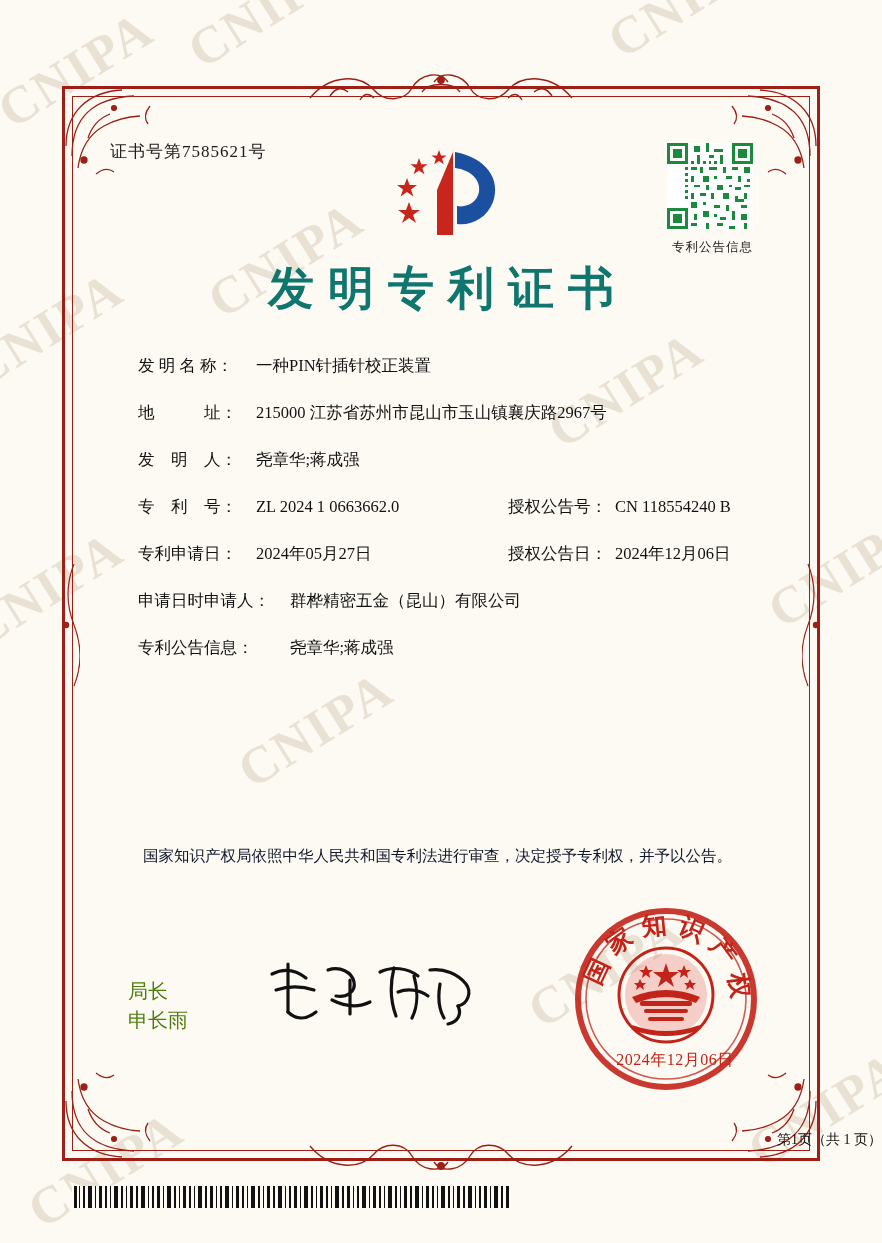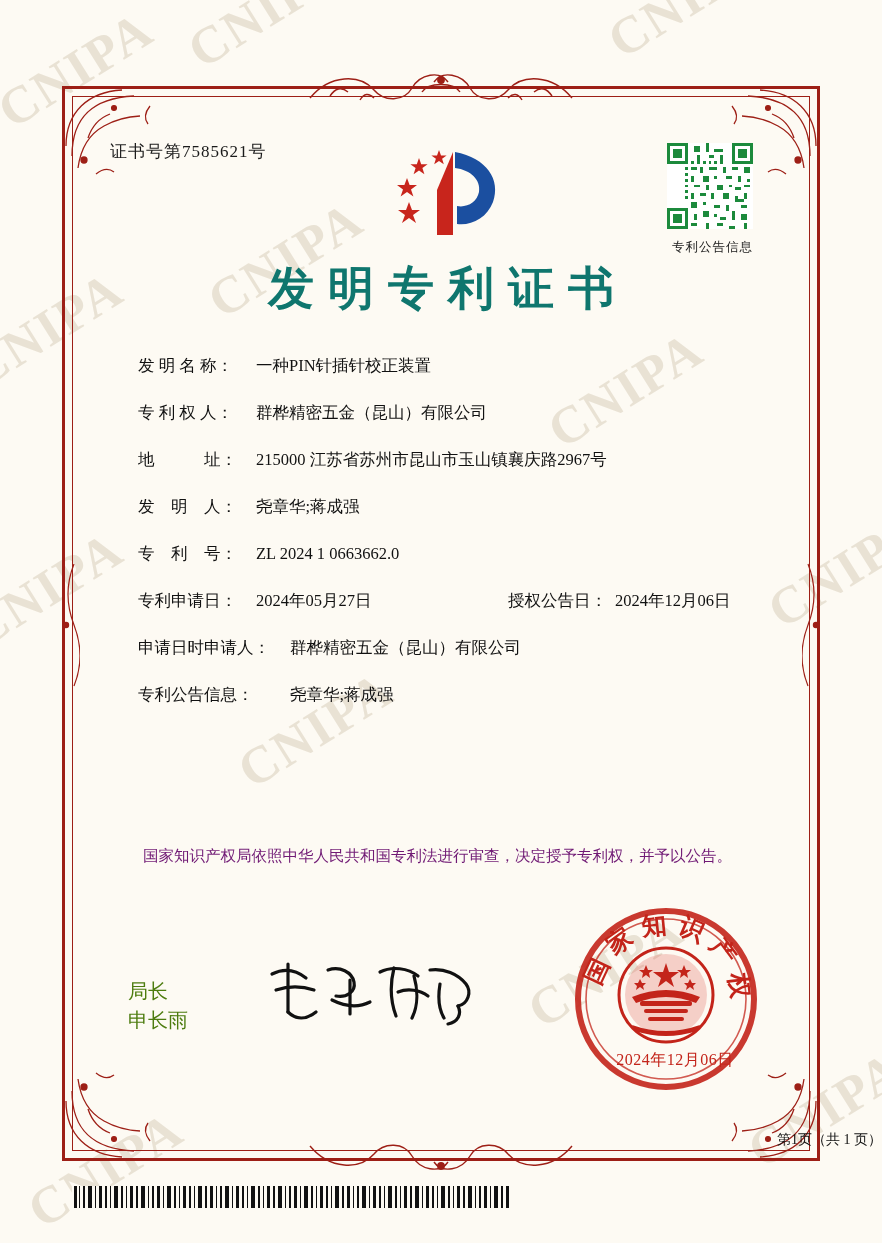--- a/index.html
+++ b/index.html
@@ -149,21 +149,21 @@
   }
 
   
   .statement {
     position: absolute;
     left: 112px;
     top: 840px;
     width: 652px;
     font-size: 15.5px;
     line-height: 31px;
-    color: #701a75;
+    color: #0f172a;
   }
   .statement p { margin: 0; }
   .indent { text-indent: 31px; }
 
   
   .sig-block {
     position: absolute;
     left: 128px;
     top: 977px;
     font-size: 20px;
@@ -427,34 +427,34 @@
   </div>
 
   <div class="main-title">发明专利证书</div>
 
   <div class="fields">
 
     <div class="row">
       <span class="lbl">发 明 名 称：</span><span class="val">一种PIN针插针校正装置</span>
     </div>
 
-    <div class="row">
-      <span class="lbl">专 利 权 人：</span><span class="val">群桦精密五金（昆山）有限公司</span>
-    </div>
 
     <div class="row">
       <span class="lbl">地　　　址：</span><span class="val">215000 江苏省苏州市昆山市玉山镇襄庆路2967号</span>
     </div>
 
     <div class="row">
       <span class="lbl">发　明　人：</span><span class="val">尧章华;蒋成强</span>
     </div>
 
     <div class="row">
       <span class="lbl">专　利　号：</span><span class="val">ZL 2024 1 0663662.0</span>
+      <span class="col2">
+        <span class="lbl">授权公告号：</span><span class="val">CN 118554240 B</span>
+      </span>
     </div>
 
     <div class="row">
       <span class="lbl">专利申请日：</span><span class="val">2024年05月27日</span>
       <span class="col2">
         <span class="lbl">授权公告日：</span><span class="val">2024年12月06日</span>
       </span>
     </div>
 
     <div class="row">

